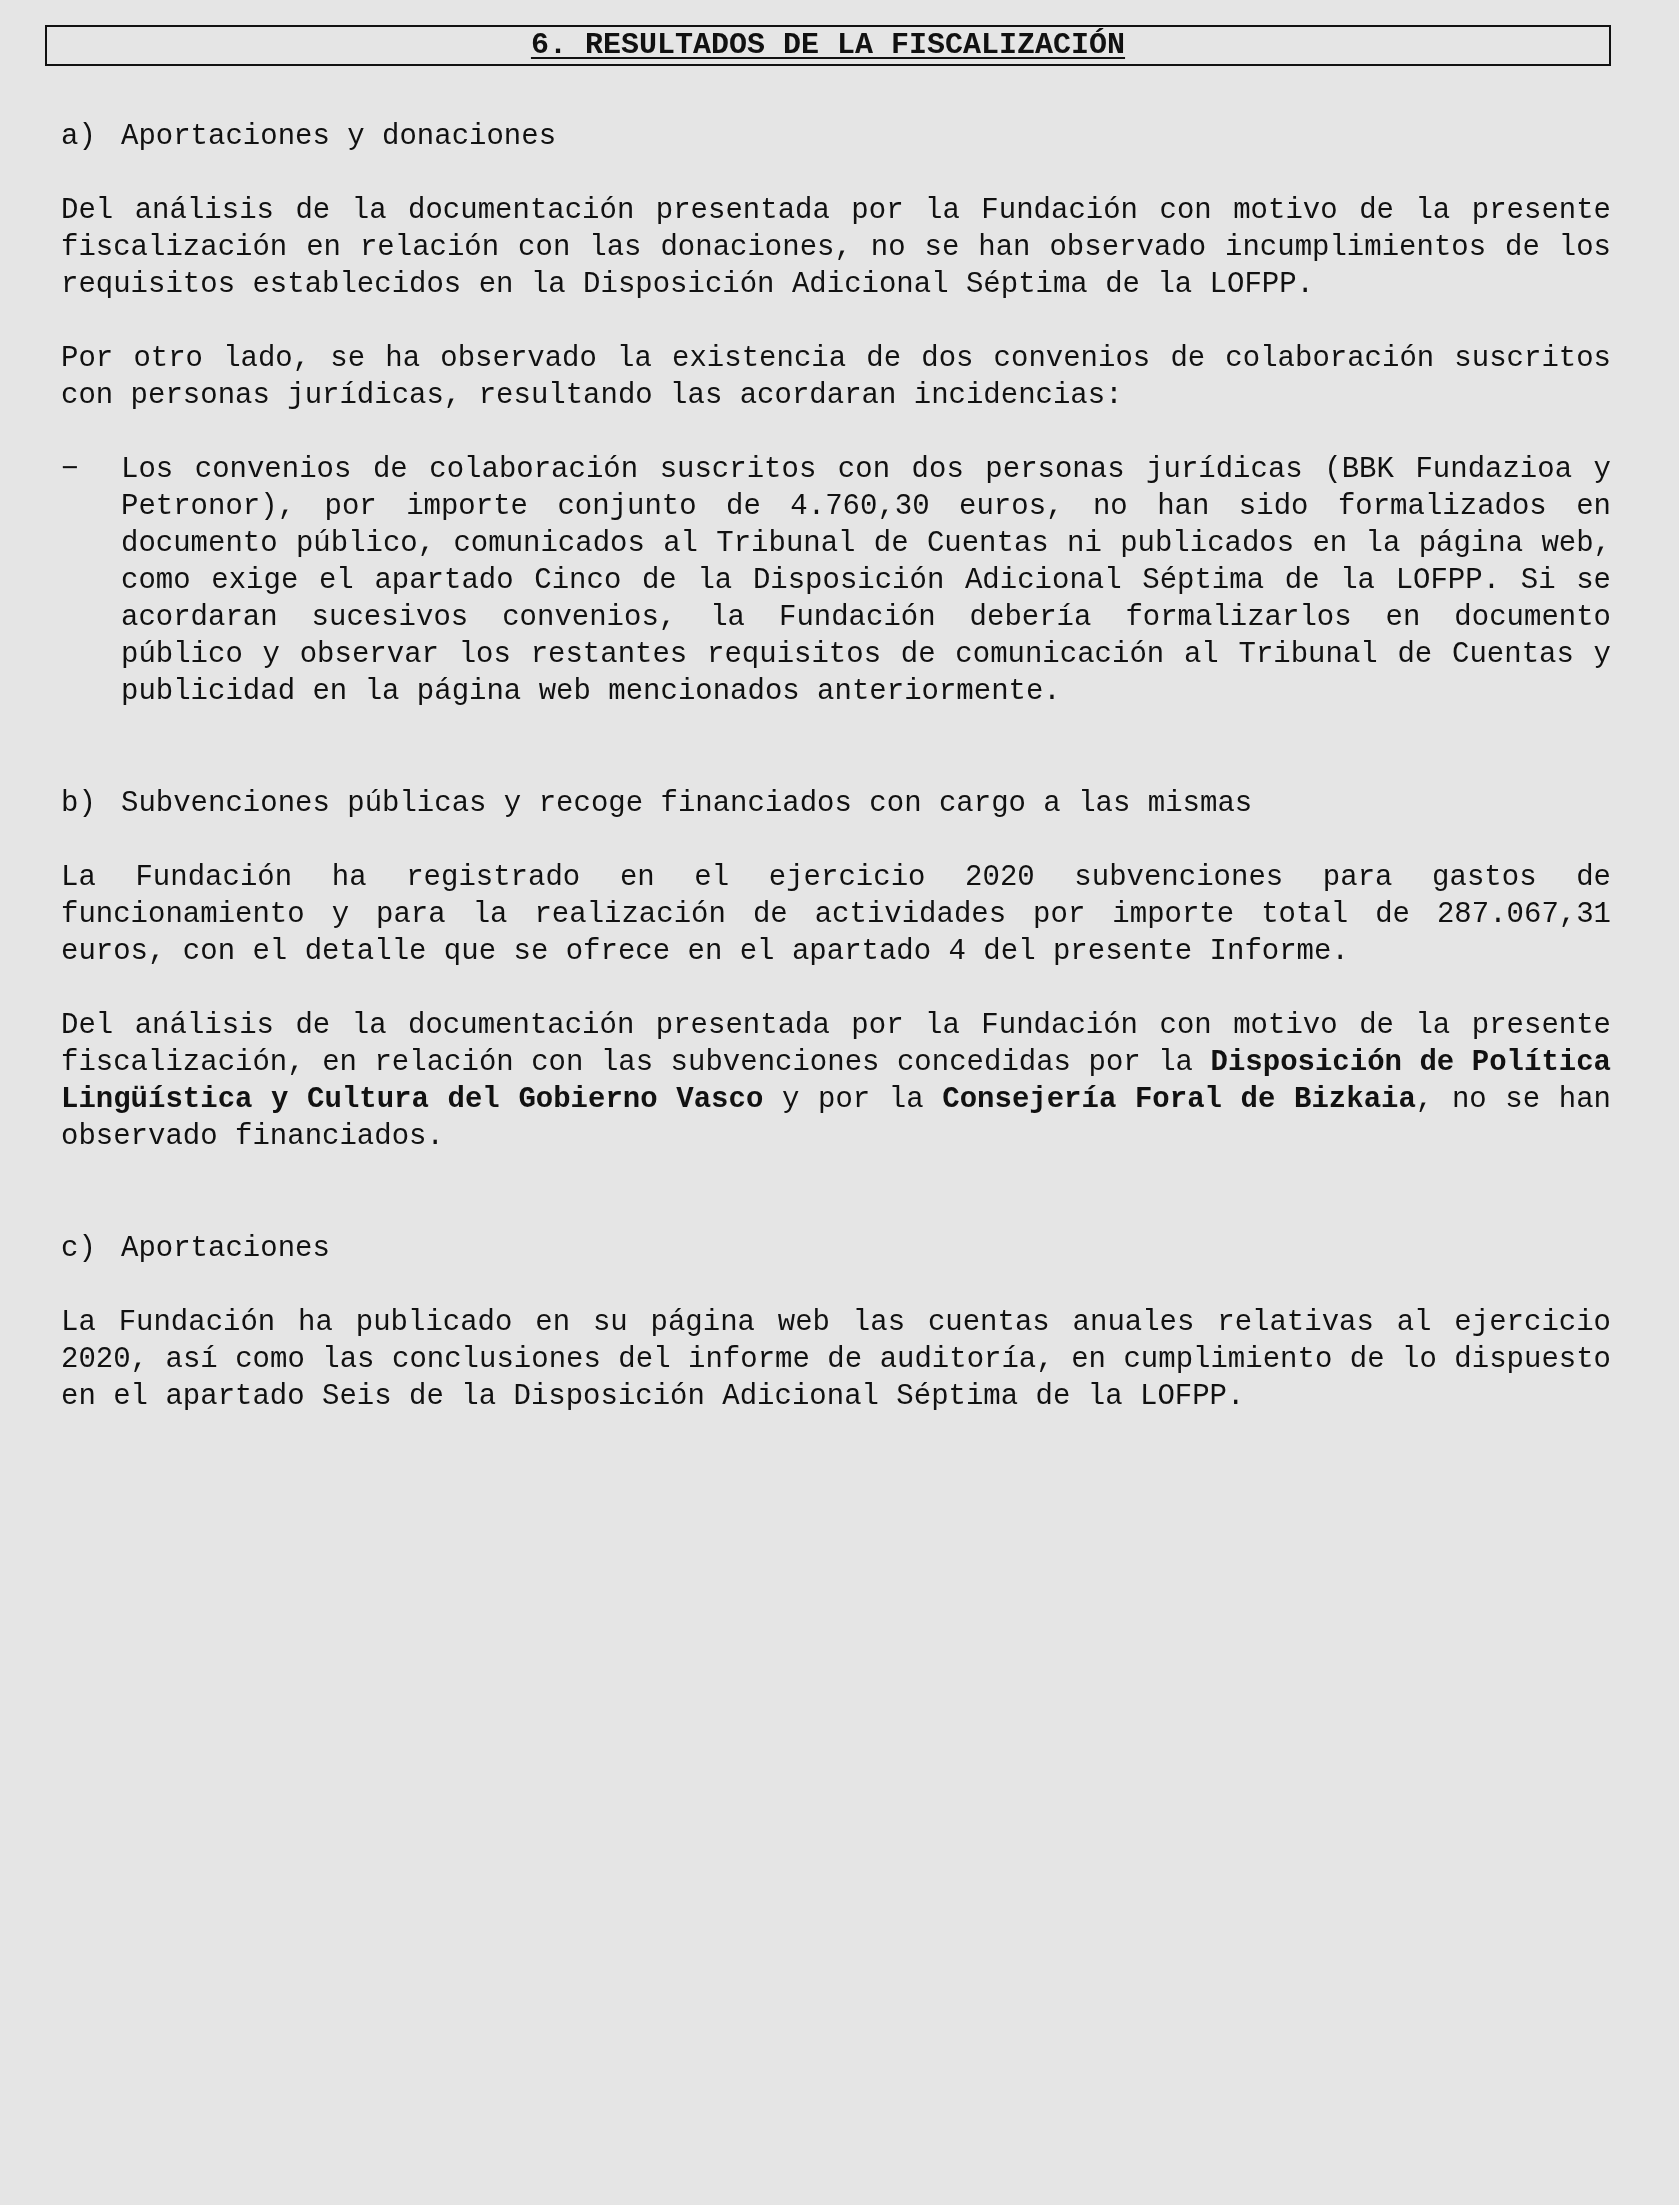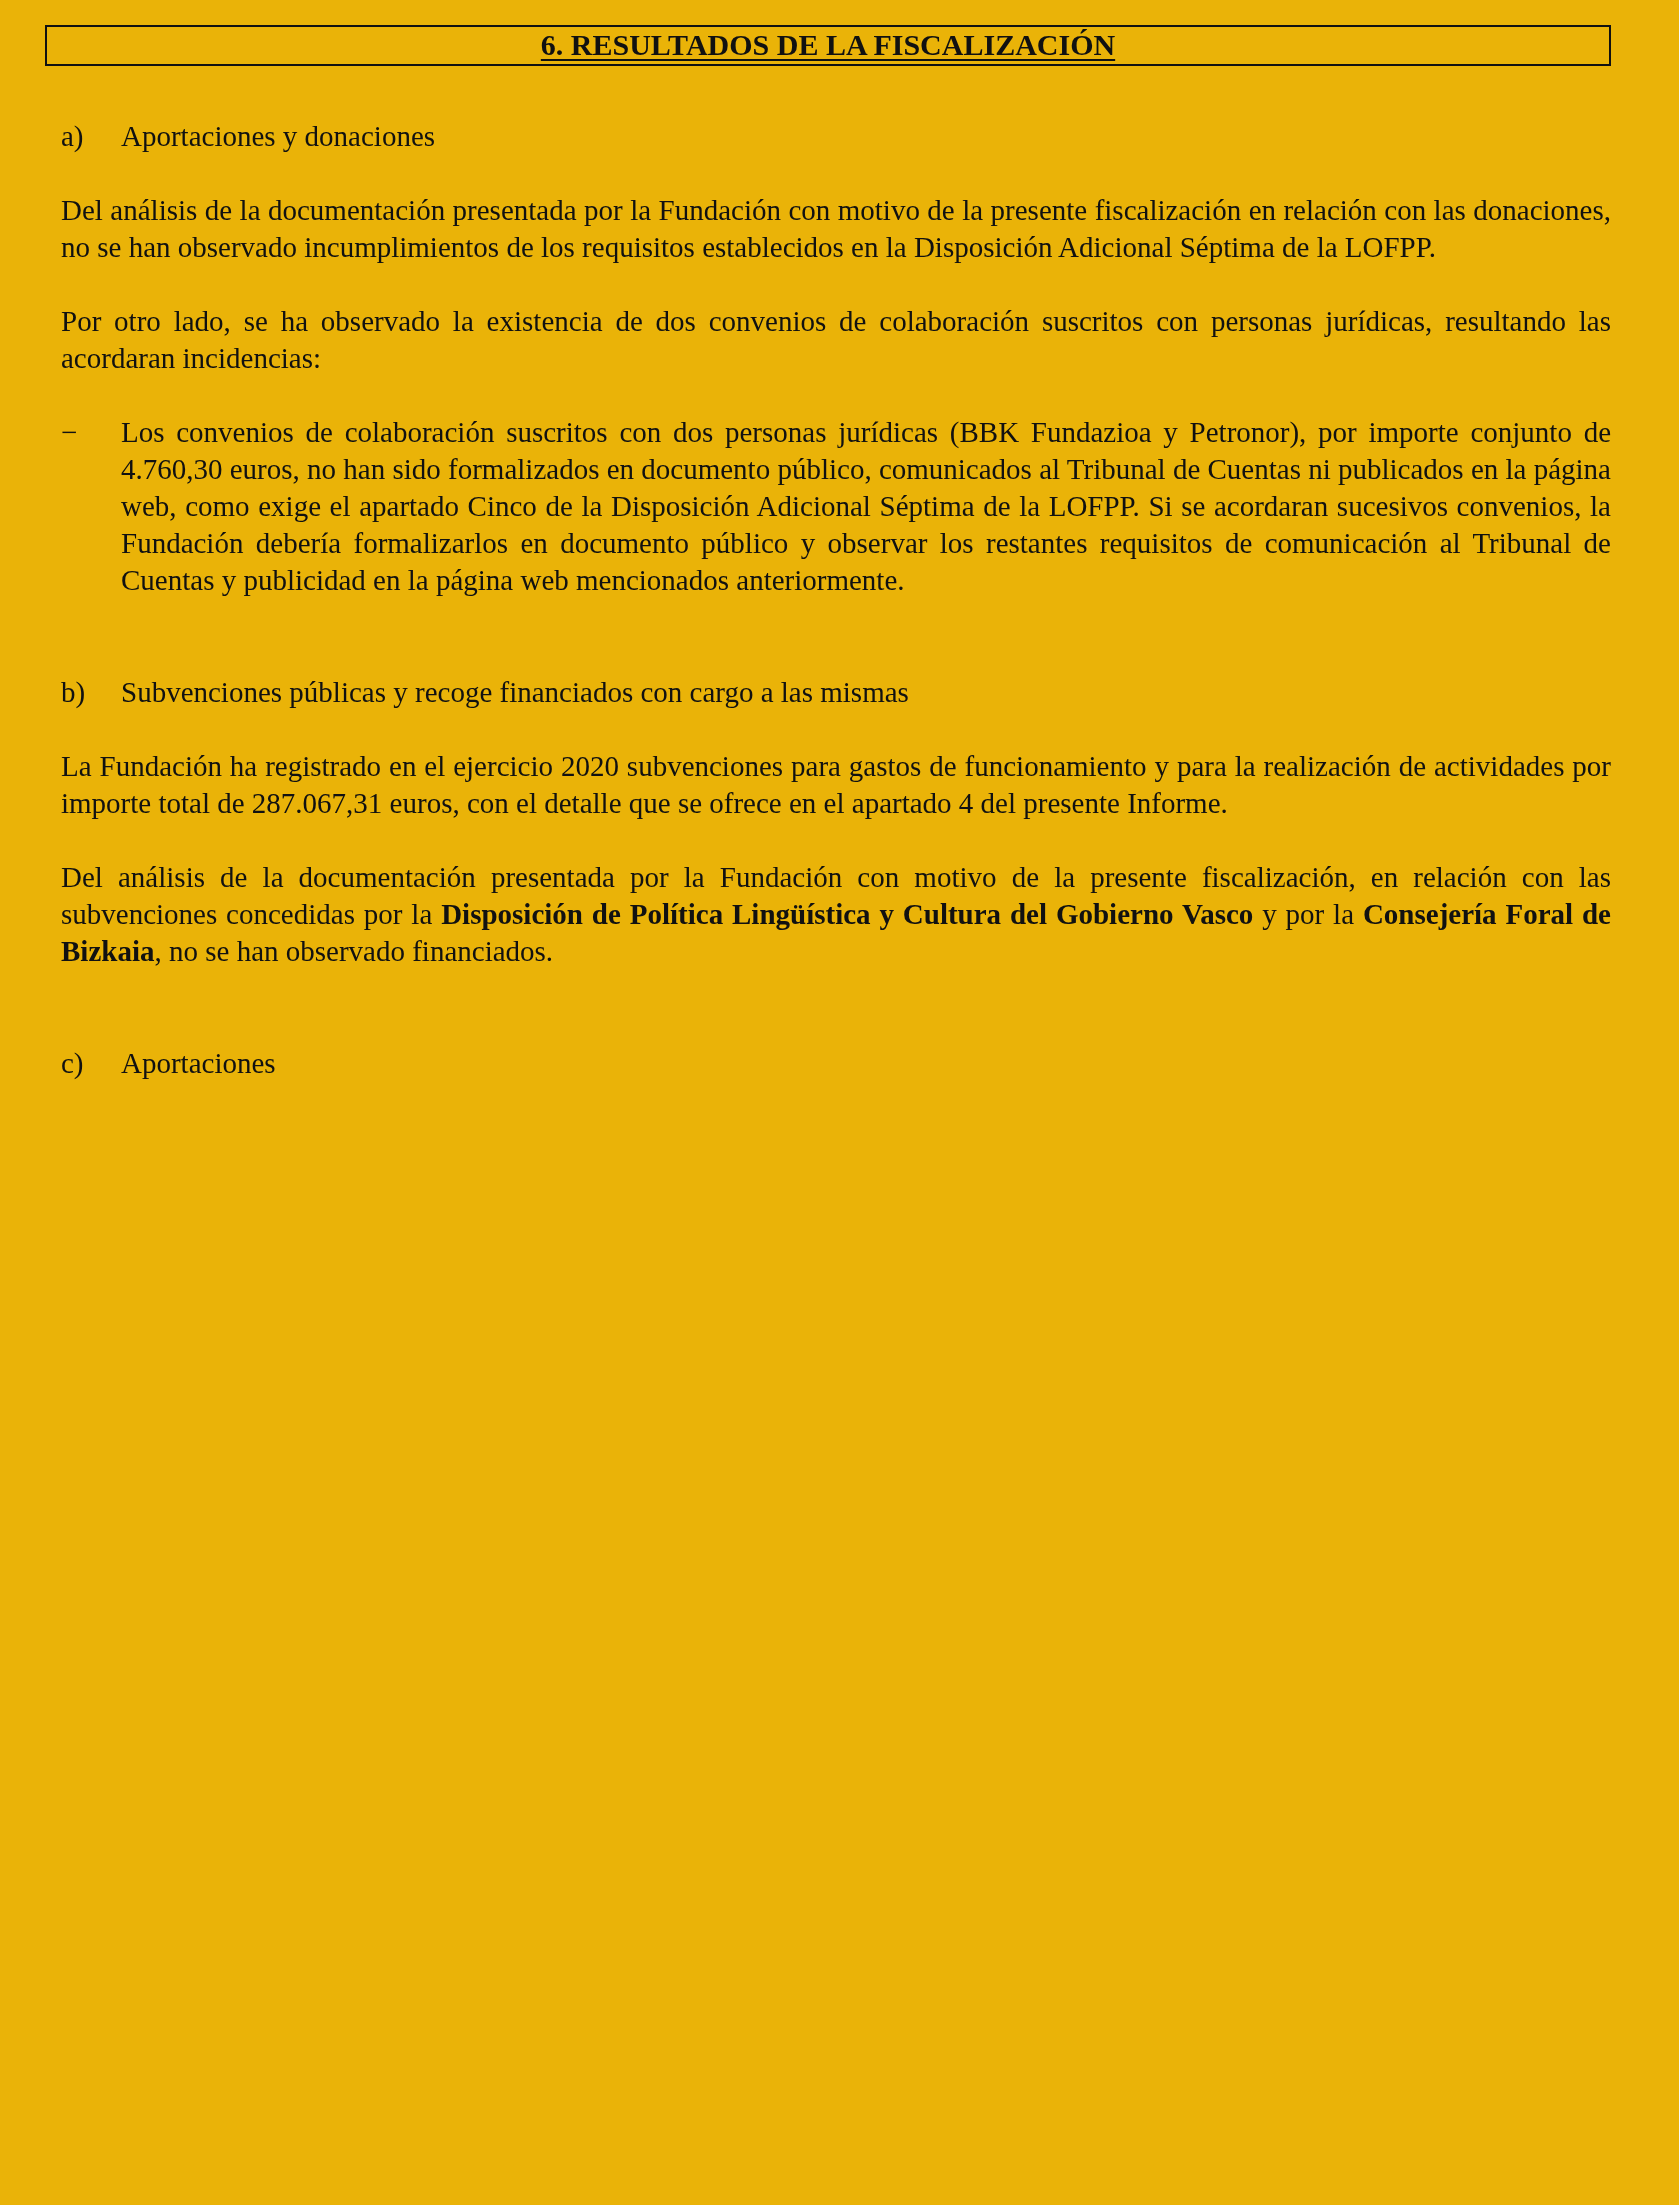--- a/index.html
+++ b/index.html
@@ -1,23 +1,23 @@
 <!DOCTYPE html>
 <html lang="es" style="font-size:12.7px"><head>
 <meta charset="utf-8">
 <style>
   html, body { margin: 0; padding: 0; background: #ffffff; }
   .page {
     position: relative;
     width: 1679px;
     height: 2205px;
-    background: #eab308;
+    background: #e5e5e5;
     box-sizing: border-box;
     padding: 24.6px 68px 0 61px;
-    font-family: Liberation Serif, serif;
+    font-family: Liberation Mono, monospace;
     font-size: 29px;
     line-height: 37px;
     color: #111111;
   }
   .title-box {
     box-sizing: border-box;
     margin-left: -16px;
     border: 2.4px solid #111111;
     height: 41px;
     display: flex;
@@ -82,15 +82,16 @@
 
   <p class="para">La Fundación ha registrado en el ejercicio 2020 subvenciones para gastos de funcionamiento y para la realización de actividades por importe total de 287.067,31 euros, con el detalle que se ofrece en el apartado 4 del presente Informe.</p>
 
   <p class="para"><span>Del análisis de la documentación presentada por la Fundación con motivo de la presente fiscalización, en relación con las subvenciones concedidas por la </span><span class="bold">Disposición de Política Lingüística y Cultura del Gobierno Vasco</span><span> y por la </span><span class="bold">Consejería Foral de Bizkaia</span><span>, no se han observado financiados.</span></p>
 
   <div class="section-heading gap-before">
     <span class="section-label">c)</span>
     <span class="section-title">Aportaciones</span>
   </div>
 
+  <p class="para">La Fundación ha publicado en su página web las cuentas anuales relativas al ejercicio 2020, así como las conclusiones del informe de auditoría, en cumplimiento de lo dispuesto en el apartado Seis de la Disposición Adicional Séptima de la LOFPP.</p>
 
 </div>
 
 
 </body></html>

